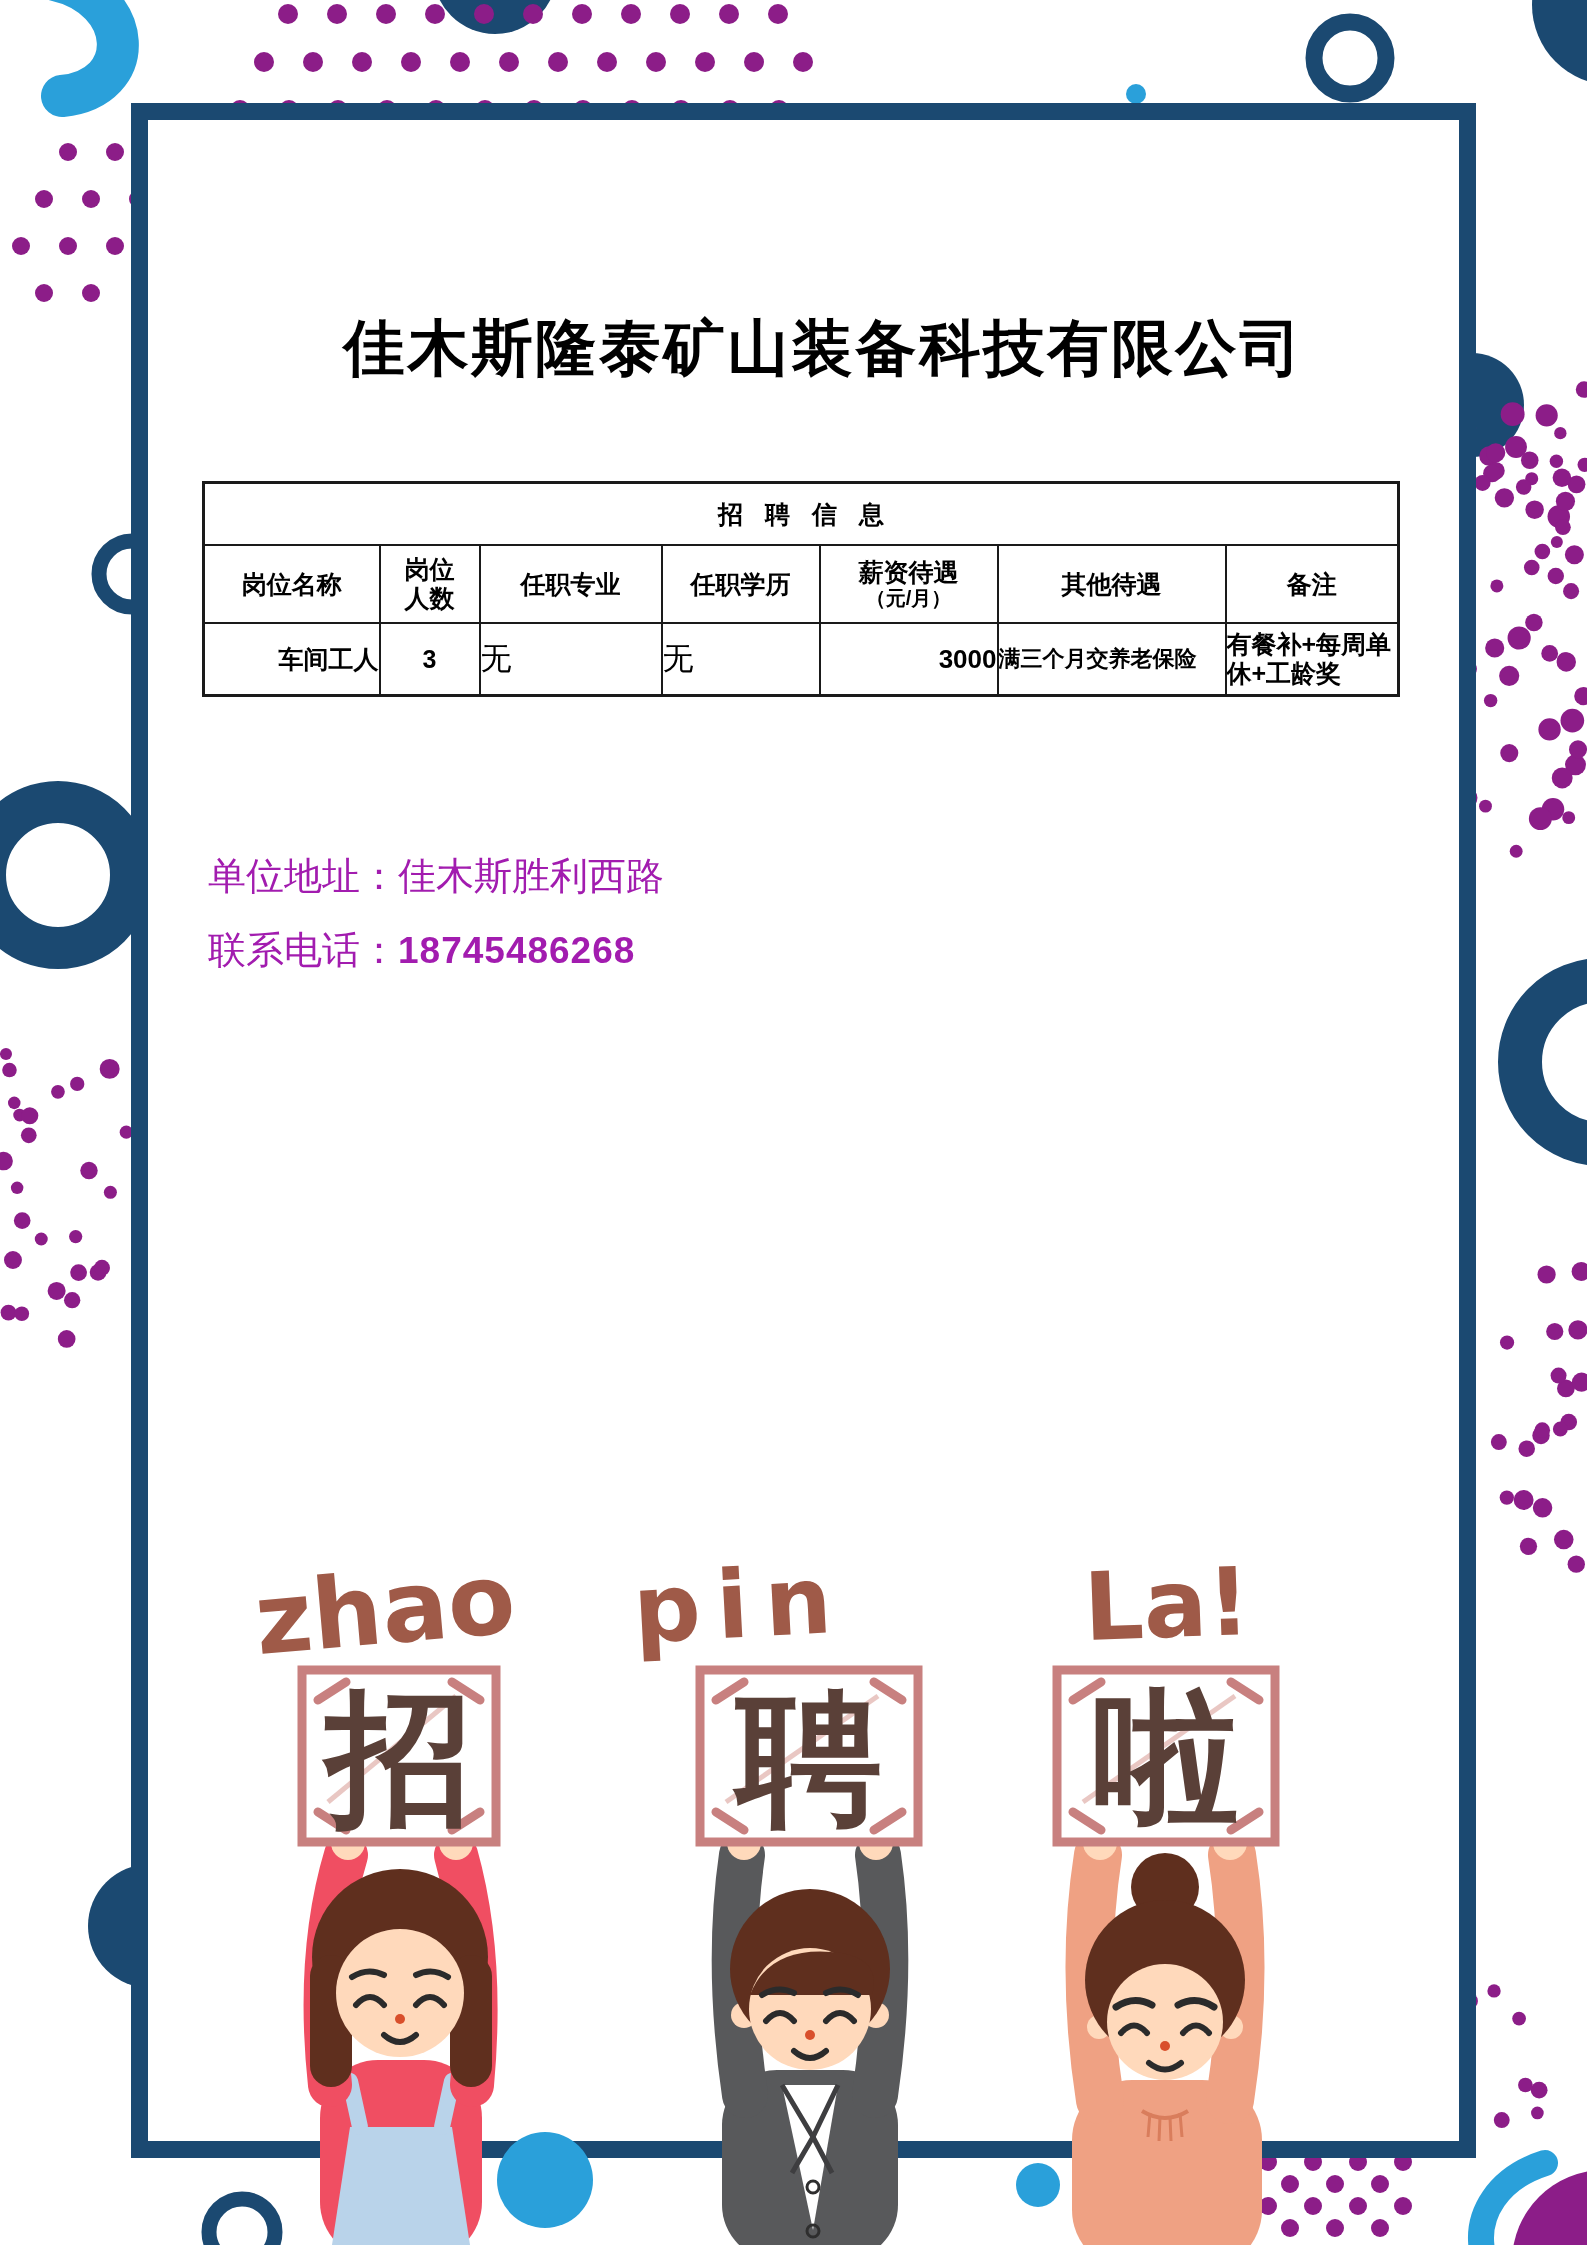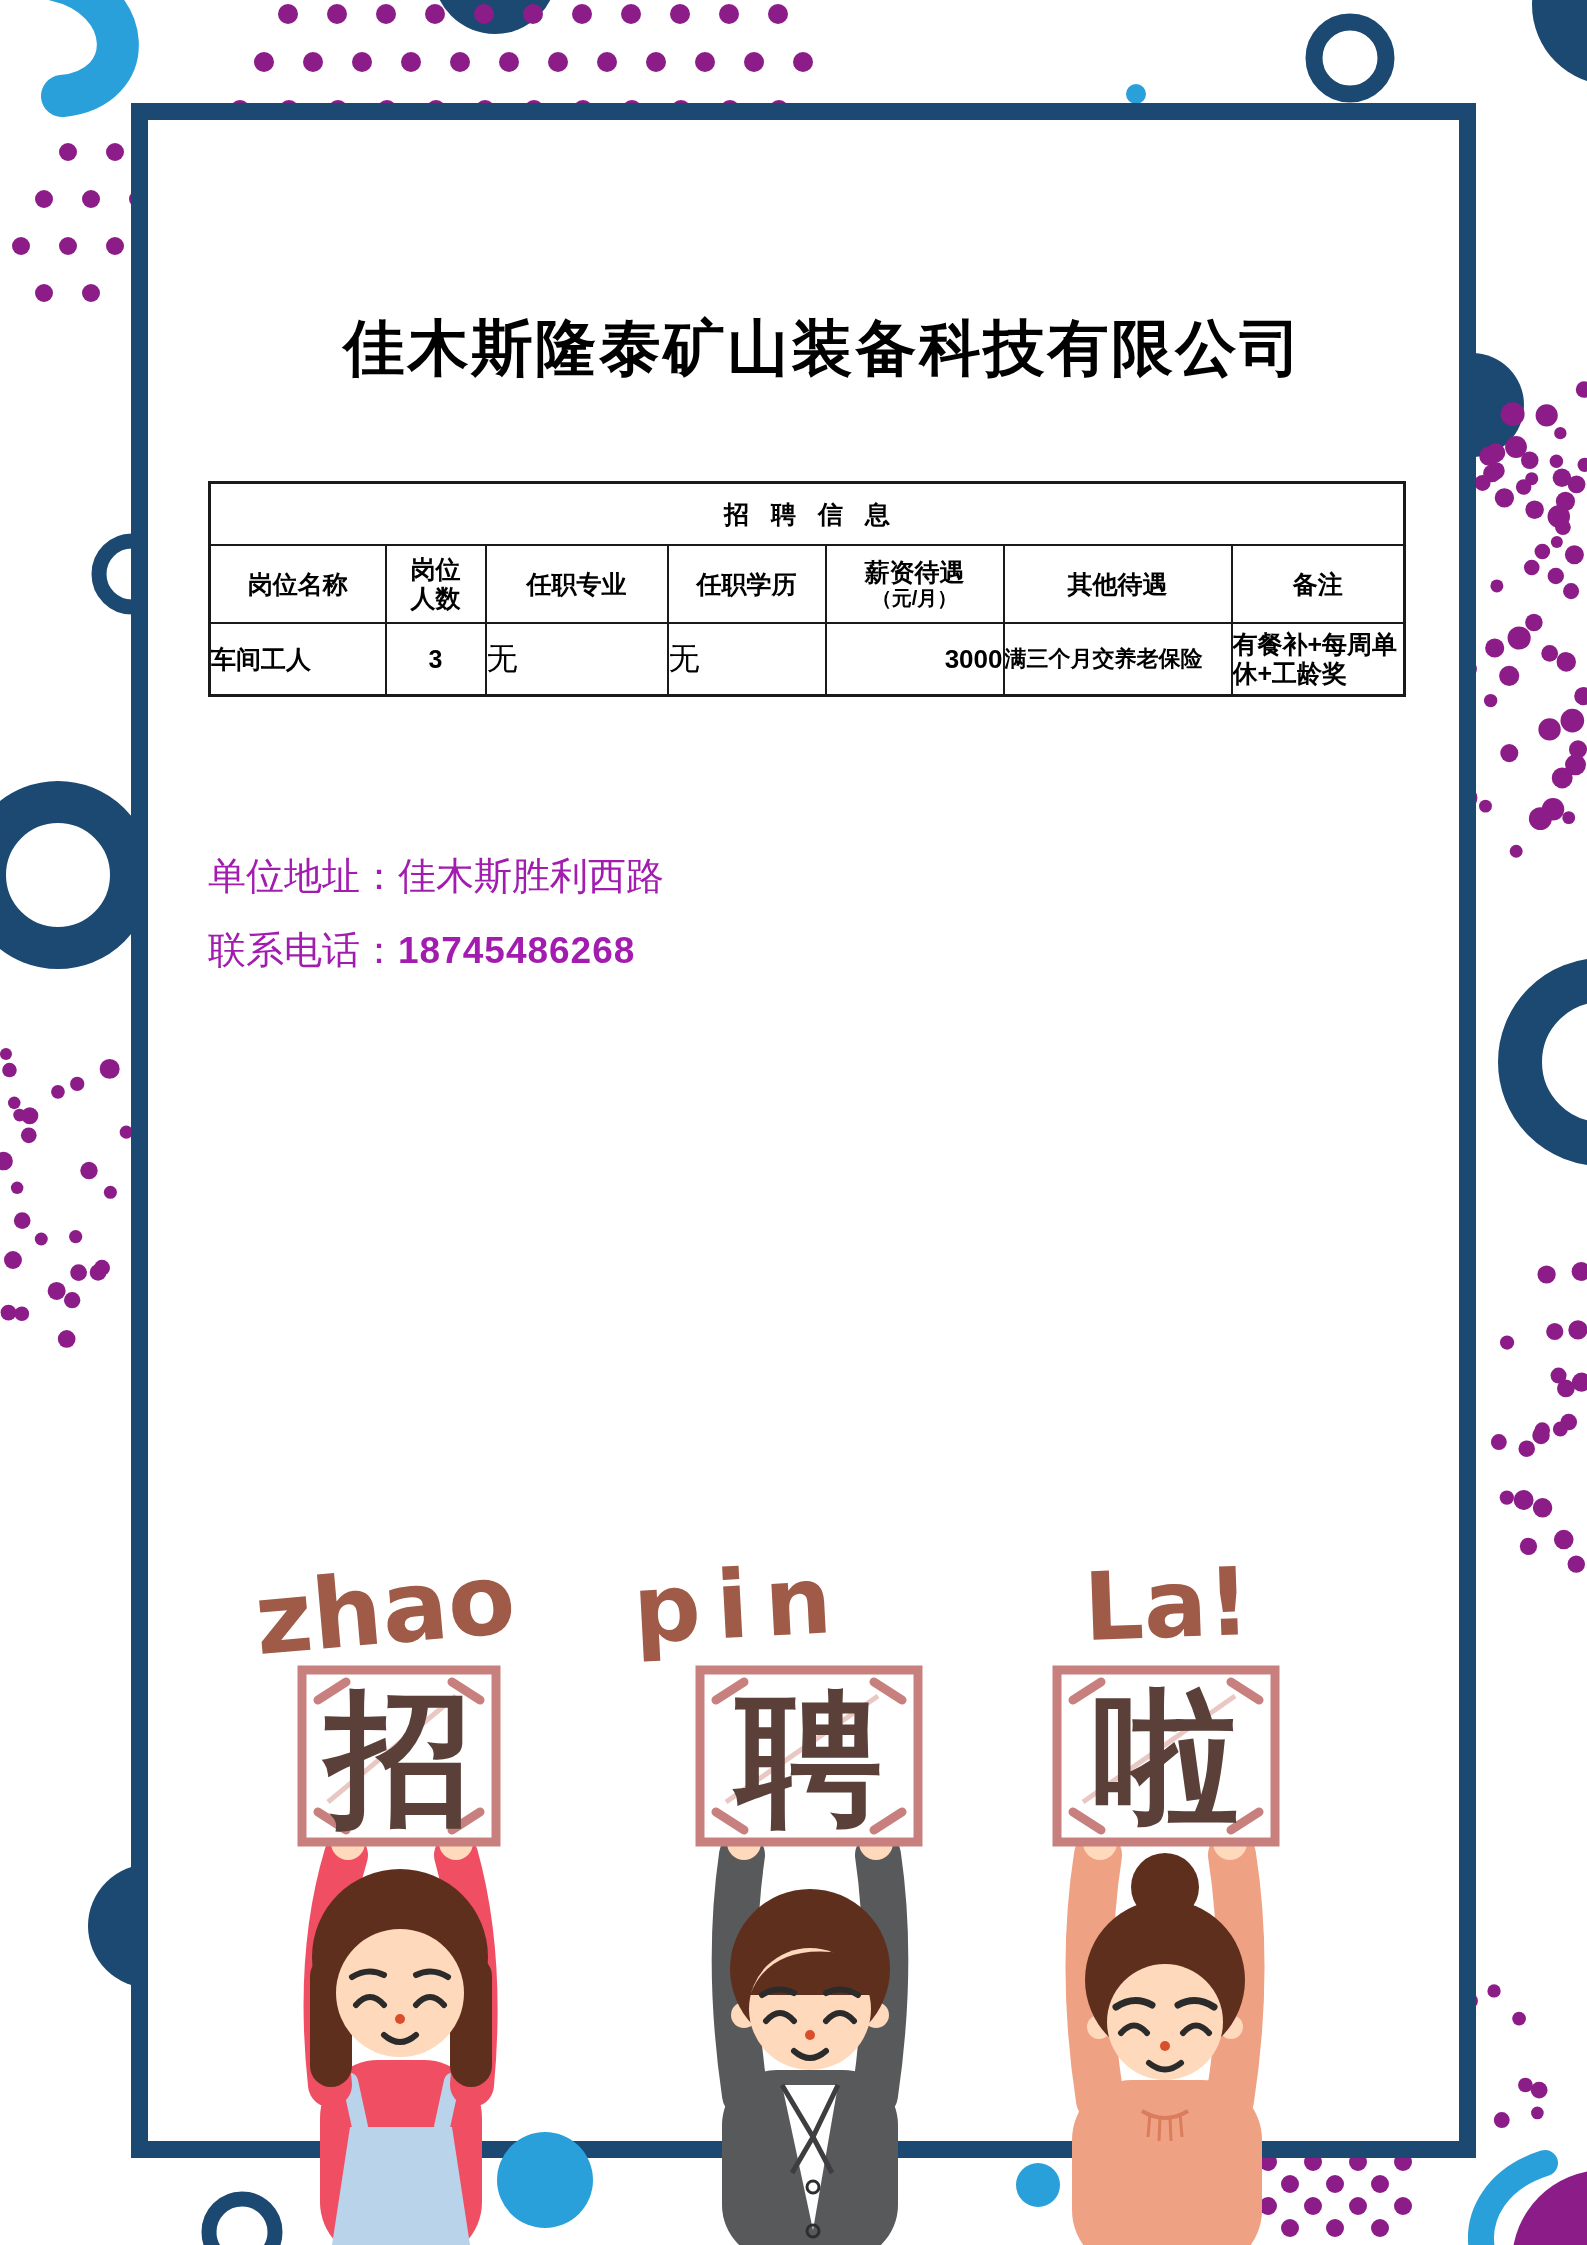--- a/index.html
+++ b/index.html
@@ -7,27 +7,27 @@
         font-family:"Liberation Sans",sans-serif;}
   #deco{position:absolute;left:0;top:0;z-index:0;}
   
   #panel{position:absolute;left:131px;top:103px;width:1311px;height:2021px;
          background:#fff;border:17px solid #1b4971;z-index:1;}
   #content{position:absolute;left:131px;top:103px;width:1345px;height:2055px;z-index:2;}
   .title{position:absolute;left:0;top:205px;width:100%;text-align:center;padding-left:40px;
          box-sizing:border-box;font-family:"Liberation Serif",serif;font-weight:bold;
          font-size:61px;letter-spacing:3px;color:#000;}
   
-  table.recruit{position:absolute;left:77px;top:378px;width:1195px;border-collapse:collapse;
+  table.recruit{position:absolute;left:71px;top:378px;width:1195px;border-collapse:collapse;
         table-layout:fixed;border:3px solid #1a1a1a;color:#000;}
   table.recruit td,table.recruit th{border:2px solid #1a1a1a;padding:0;overflow:hidden;}
   .cap{height:60px;text-align:center;font-weight:bold;font-size:25px;letter-spacing:22px;text-indent:22px;}
   th.hd{height:76px;text-align:center;font-weight:bold;font-size:25px;line-height:1.15;vertical-align:middle;}
   .h-sub{font-size:20px;font-weight:bold;}
-  td.c-name{height:70px;text-align:left;font-weight:bold;font-size:25px;vertical-align:middle;}
+  td.c-name{height:70px;text-align:right;font-weight:bold;font-size:25px;vertical-align:middle;}
   td.c-num{text-align:center;font-weight:bold;font-size:25px;vertical-align:middle;}
   td.c-none{font-family:"Liberation Serif",serif;font-size:31px;padding-left:14px;vertical-align:middle;}
   td.c-sal{font-weight:bold;font-size:26px;padding-left:8px;vertical-align:middle;text-align:right;}
   td.c-other{font-weight:bold;font-size:22px;line-height:1.18;padding:2px 4px 2px 8px;vertical-align:middle;margin-left:16px;}
   td.c-note{font-weight:bold;font-size:25px;line-height:1.18;padding:2px 6px 2px 4px;vertical-align:middle;}
   .contact{position:absolute;left:77px;font-family:"Liberation Serif",serif;font-size:38px;color:#a21caf;}
   .addr{top:748px;}
   .phone{top:822px;}
   .phone b{font-family:"Liberation Sans",sans-serif;font-weight:bold;font-size:37px;letter-spacing:1px;}
   #people{position:absolute;left:0;top:1525px;z-index:3;}

